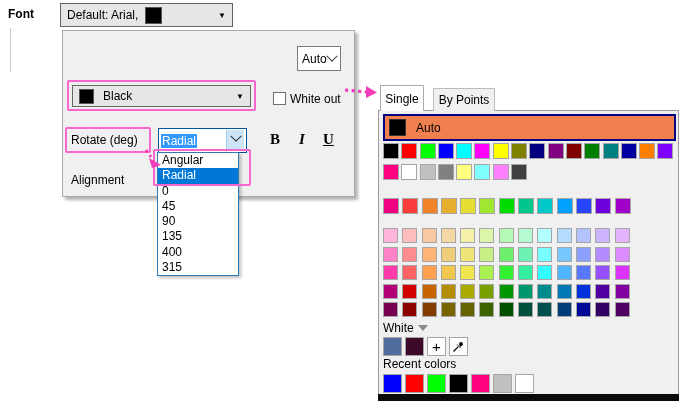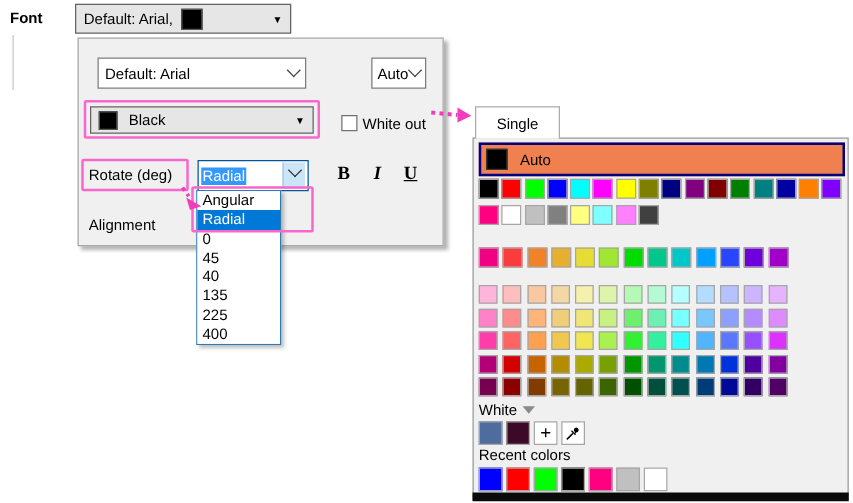--- a/index.html
+++ b/index.html
@@ -65,24 +65,20 @@
   <div class="abs" style="left:8px; top:7px;font-weight:bold;">Font</div>
 
   <div class="abs gray-drop" style="left:60px; top:3px; width:173px; height:24px;">
     <span>Default: Arial,</span>
     <span class="swatch-black" style="margin-left:7px;"></span>
     <span class="caret">▼</span>
   </div>
 
   <div class="abs panel" style="left:62px; top:30px; width:293px; height:167px;">
 
-    <div class="combo abs" style="left:15px; top:15px; width:167px; height:25px;">
-      <span>Default: Arial</span>
-      <span class="chev"></span>
-    </div>
 
     <div class="combo abs" style="left:234px; top:15px; width:44px; height:25px; padding:0 4px;">
       <span>Auto</span>
       <span class="chev"></span>
     </div>
 
     <div class="hl-box abs" style="left:4px; top:49px; width:189px; height:31px;"></div>
     <div class="gray-drop abs" style="left:9px; top:54px; width:179px; height:22px;">
       <span class="swatch-black" style="width:15px;height:15px;"></span>
       <span style="margin-left:9px;">Black</span>
@@ -101,35 +97,38 @@
       </span>
     </div>
 
     <span class="biu abs" style="left:207px; top:100px; font-weight:bold;">B</span>
     <span class="biu abs" style="left:236px; top:100px; font-style:italic; font-weight:bold;">I</span>
     <span class="biu abs" style="left:260px; top:100px; text-decoration:underline; font-weight:bold;">U</span>
 
     <span class="abs" style="left:8px; top:142px;">Alignment</span>
   </div>
 
-  <div class="dlist abs" style="left:157px; top:152px; width:68px; z-index:5;">
+  <div class="dlist abs" style="left:157px; top:152px; width:82px; z-index:5;">
       <div class="li">Angular</div>
       <div class="li sel">Radial</div>
       <div class="li">0</div>
       <div class="li">45</div>
-      <div class="li">40</div>
+      <div class="li">90</div>
       <div class="li">135</div>
-      <div class="li">225</div>
       <div class="li">400</div>
+      <div class="li">315</div>
     </div>
   <div class="hl-box abs" style="left:153px; top:149px; width:98px; height:37px; z-index:6;"></div>
 
   <div class="abs" style="left:378px; top:84px; width:301px; height:316px;">
-    <div class="tab active" style="left:2px; top:1px; width:68px; height:26px;">
+    <div class="tab active" style="left:2px; top:1px; width:44px; height:26px;">
       <span>Single</span>
+    </div>
+    <div class="tab inactive" style="left:55px; top:4px; width:62px; height:23px;">
+      <span>By Points</span>
     </div>
 
     <div class="picker-body abs" style="left:0; top:26px; width:301px; height:290px;">
 
       <div class="auto-bar abs" style="left:4px; top:3px; width:293px; height:27px; background:#F08050;">
         <span class="swatch-black" style="width:17px; height:17px; border-color:#333;"></span>
         <span style="margin-left:10px;">Auto</span>
       </div>
 
       <div class="swrow g2" style="left:4px; top:32px;">

